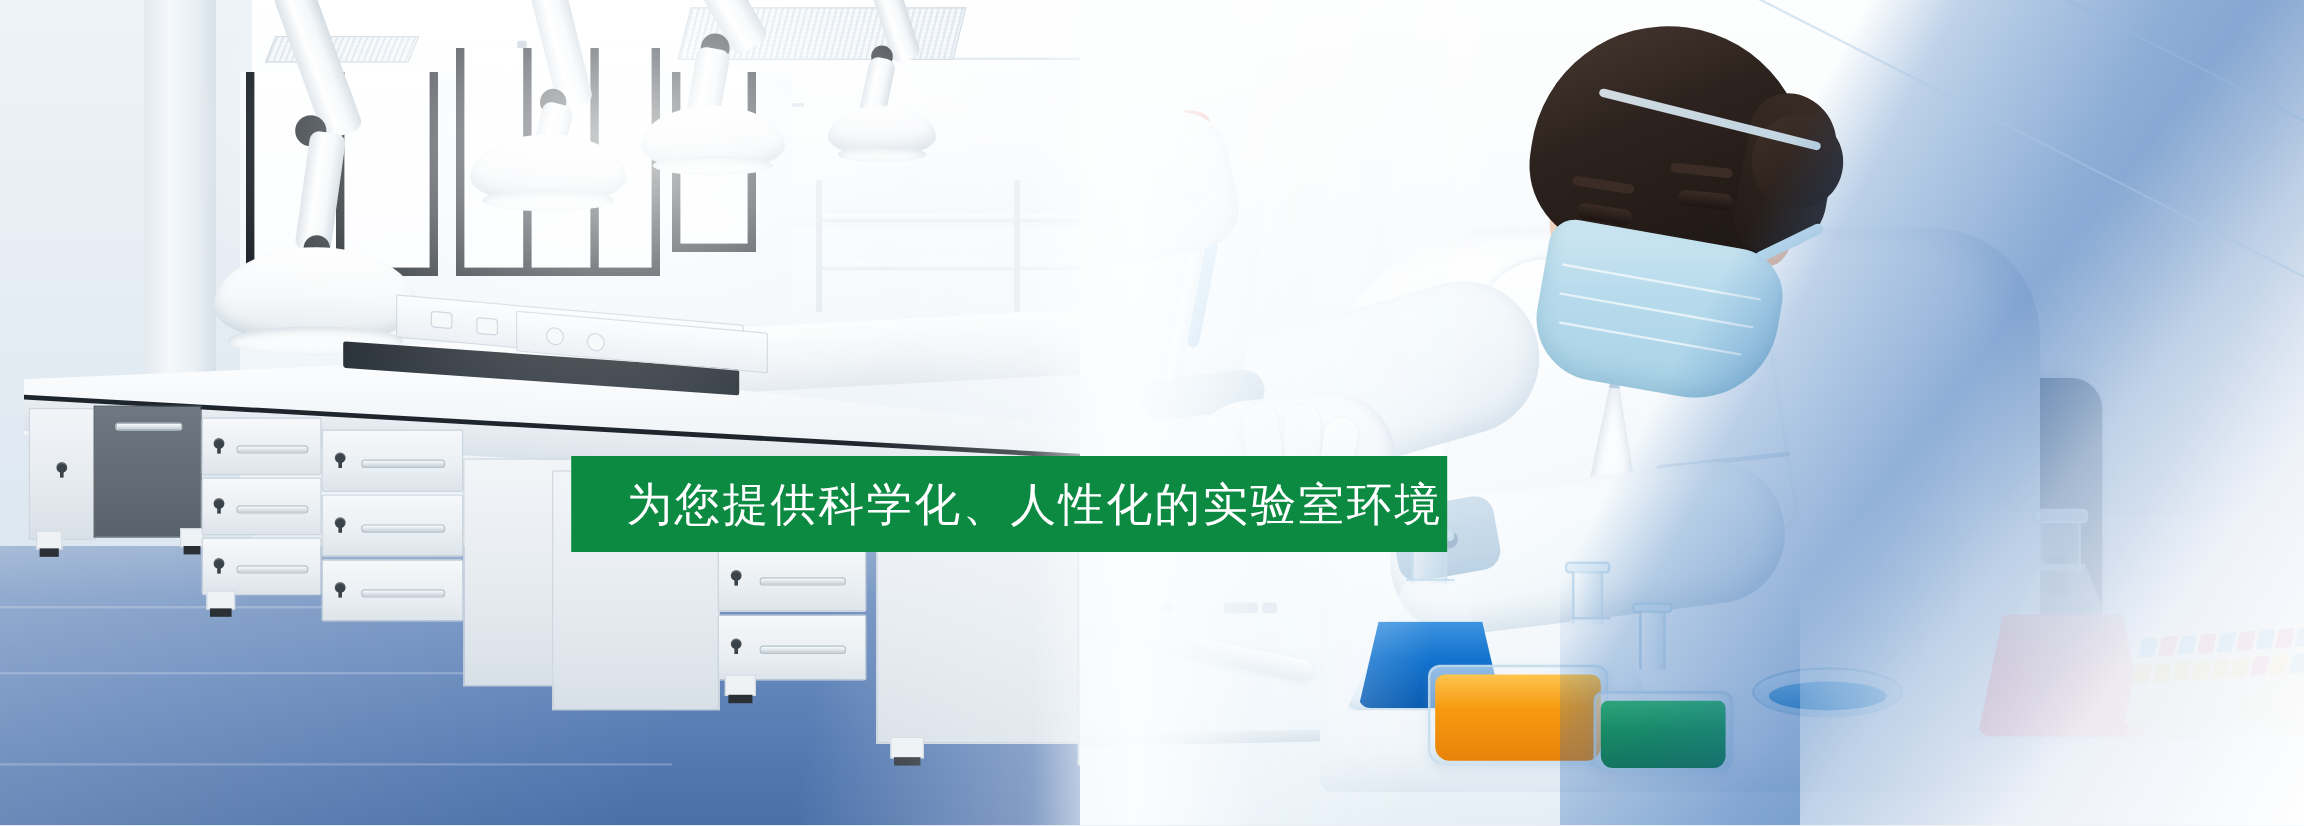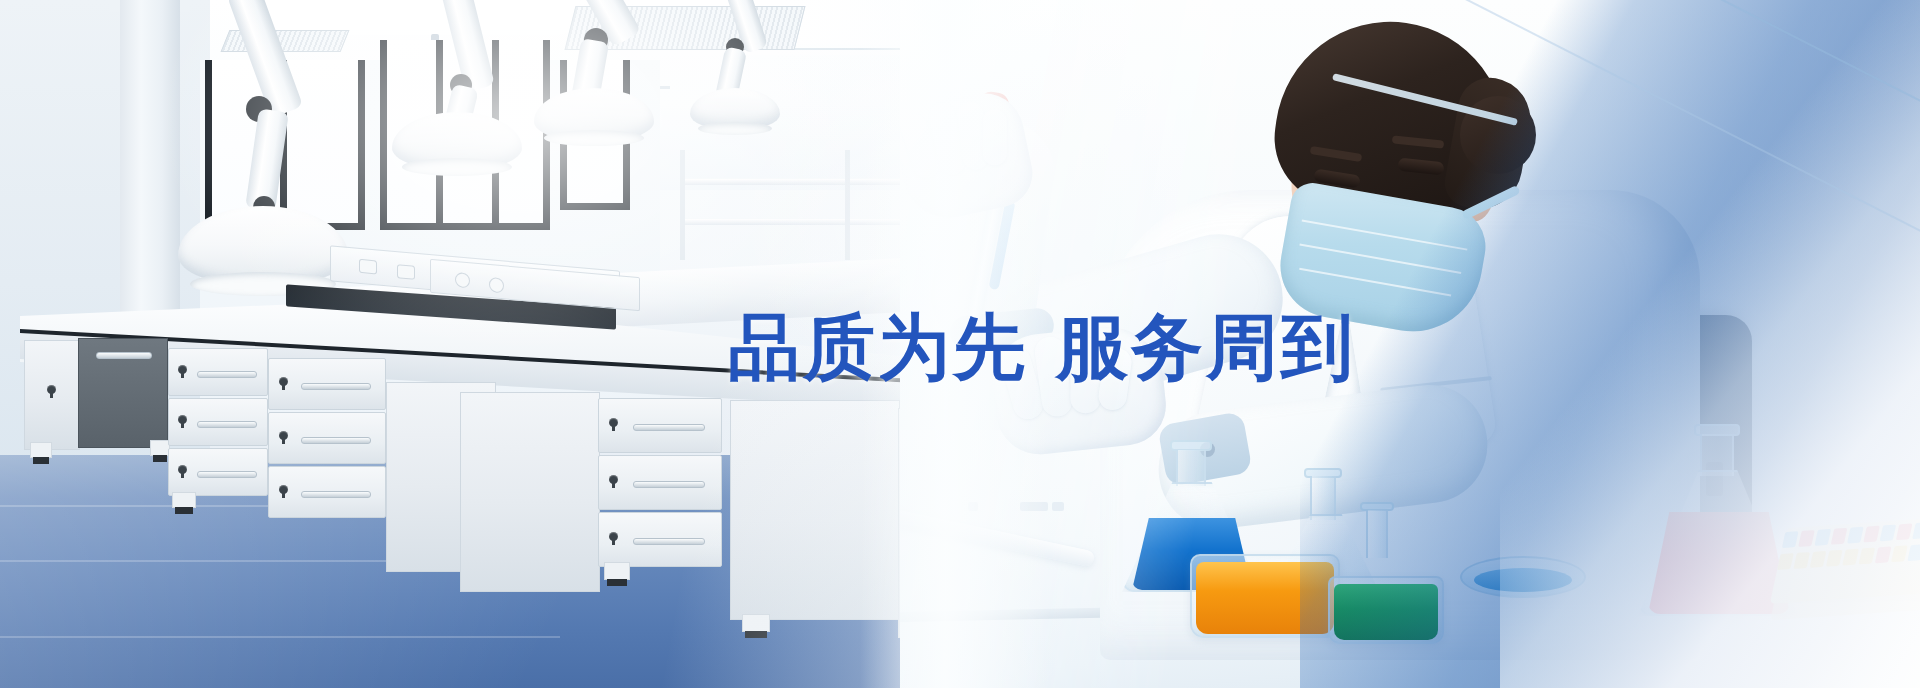--- a/index.html
+++ b/index.html
@@ -887,17 +887,19 @@
     <div class="blue-wash"></div>
     <div class="blue-wash2"></div>
     <div class="blue-line"></div>
     <div class="blue-line2"></div>
   </div>
 
   <div class="seam"></div>
 
   <div class="text-layer">
 
-    <div class="headline">品质为先 服务周到</div>
-
+
+    <div class="subbar">
+      <span class="subbar-text">为您提供科学化、人性化的实验室环境</span>
+    </div>
   </div>
 
 </div>
 
 </body></html>

